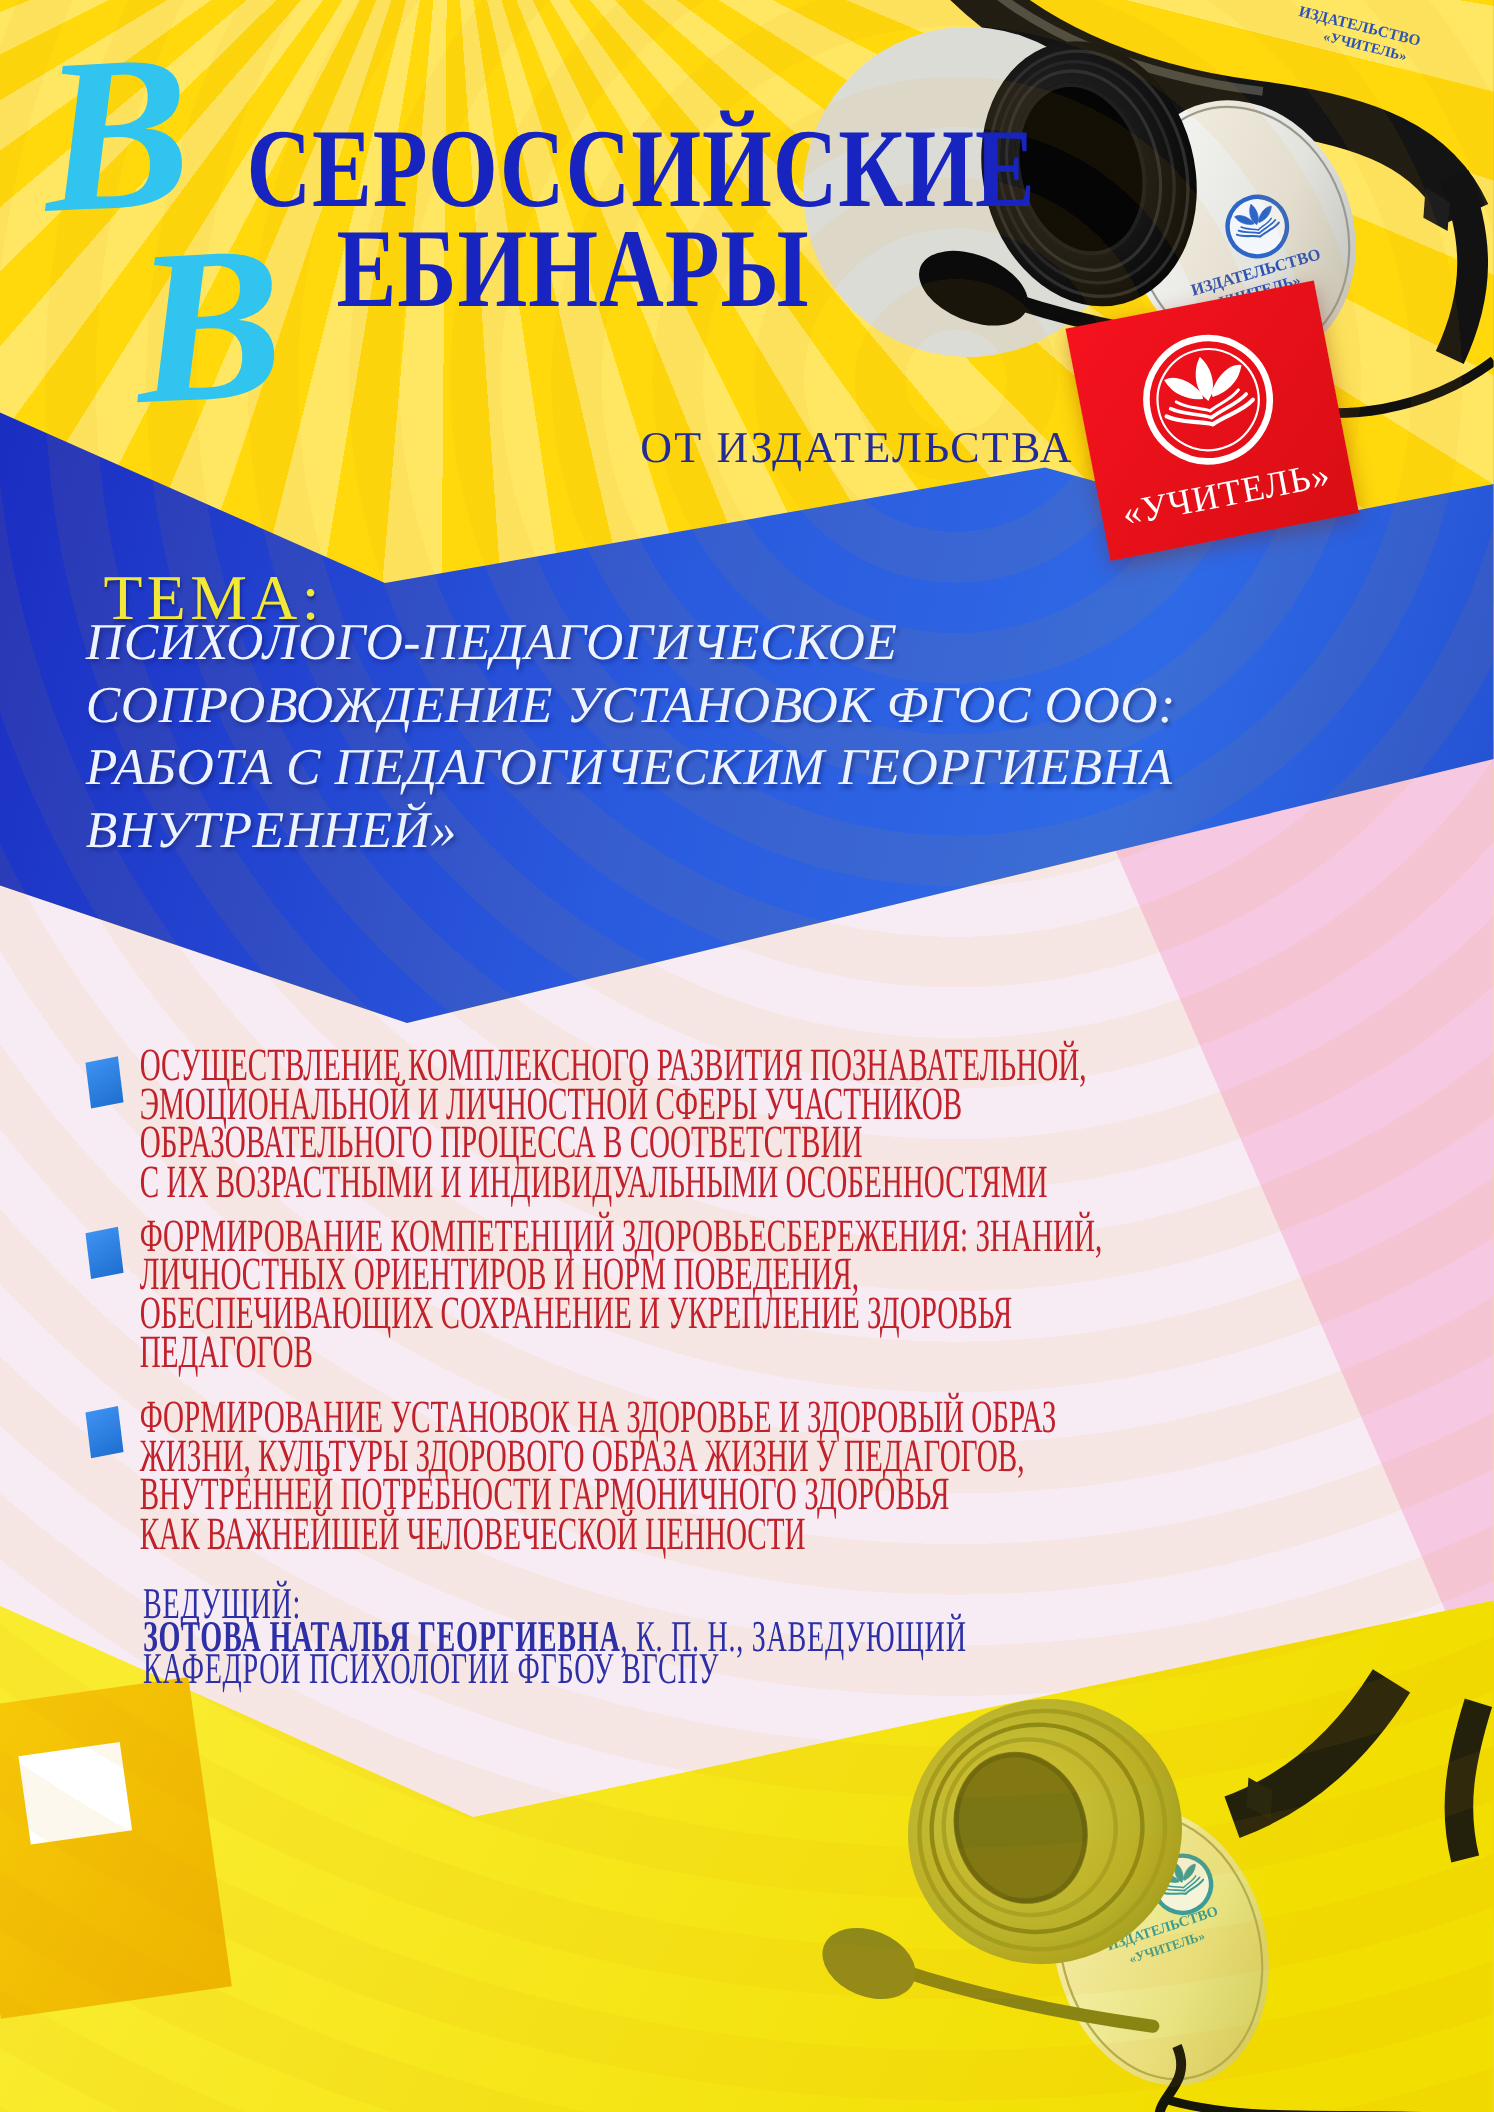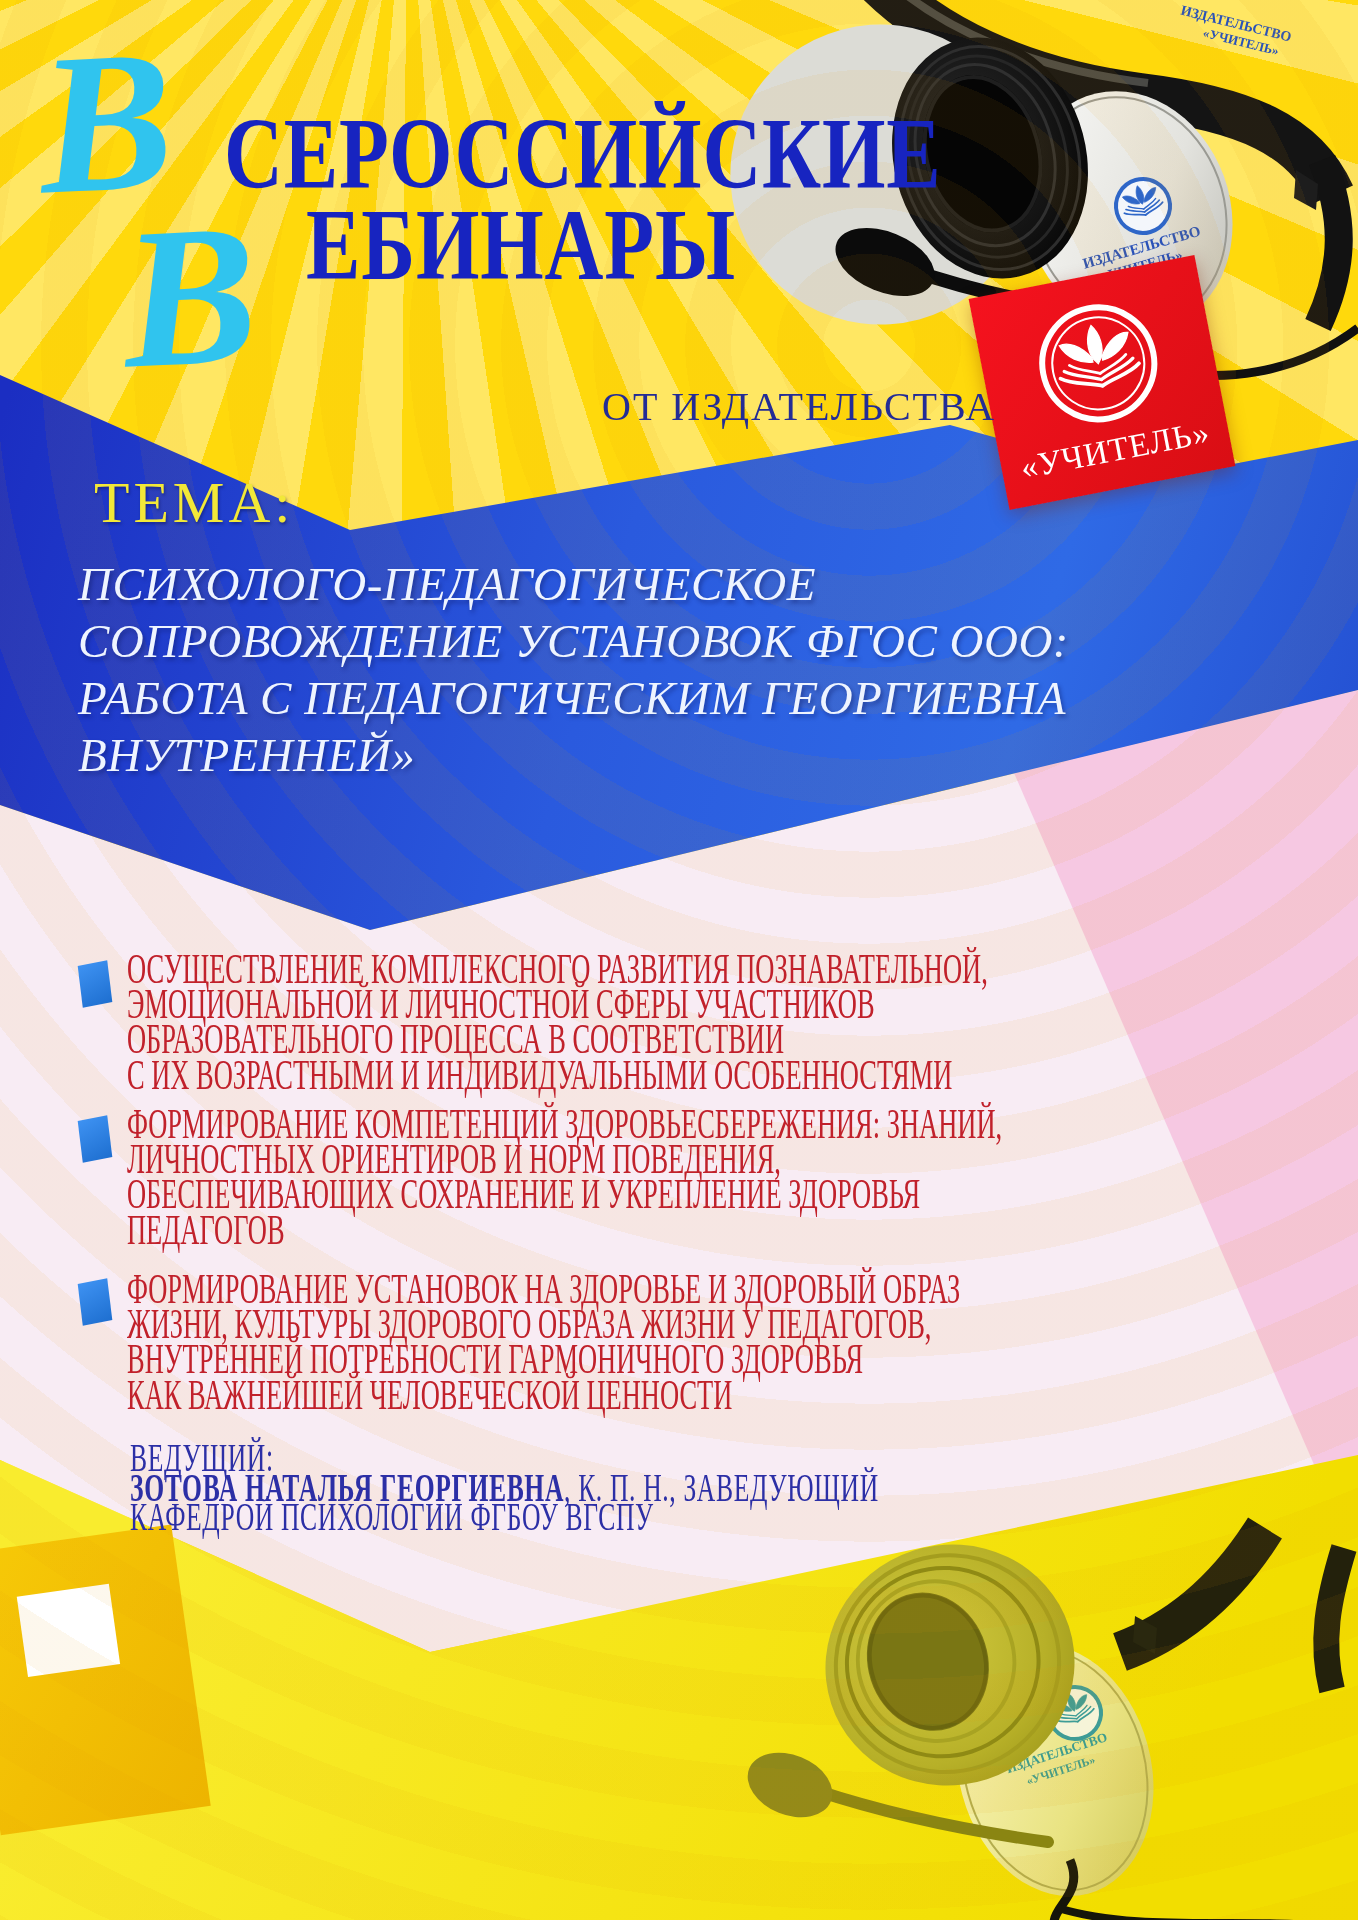--- a/index.html
+++ b/index.html
@@ -213,23 +213,23 @@
       <circle cx="115" cy="88" r="46" fill="none" stroke="#ffffff" stroke-width="2"></circle>
       <use href="#emblem-tulip" transform="translate(115,92) scale(1.25)" fill="#ffffff" stroke="#ffffff"></use>
     </svg>
     <div class="logo-name">«УЧИТЕЛЬ»</div>
   </div>
 
   <div class="abs big-v" style="left:34px;top:26px;">В</div>
   <div class="abs ttl" style="left:224px;top:103px;">СЕРОССИЙСКИЕ</div>
   <div class="abs big-v" style="left:118px;top:200px;">В</div>
   <div class="abs ttl" style="left:306px;top:194px;">ЕБИНАРЫ</div>
-  <div class="abs from-pub" style="left:602px;top:383px;">ОТ ИЗДАТЕЛЬСТВА</div>
-
-  <div class="abs tema" style="left:94px;top:469px;text-align:center;">ТЕМА:</div>
+  <div class="abs from-pub" style="left:582px;top:383px;">ОТ ИЗДАТЕЛЬСТВА</div>
+
+  <div class="abs tema" style="left:94px;top:510px;text-align:center;">ТЕМА:</div>
   <div class="abs topic" style="left:78px;top:556px;">
     <div>ПСИХОЛОГО-ПЕДАГОГИЧЕСКОЕ</div>
     <div>СОПРОВОЖДЕНИЕ УСТАНОВОК ФГОС ООО:</div>
     <div>РАБОТА С ПЕДАГОГИЧЕСКИМ ГЕОРГИЕВНА</div>
     <div>ВНУТРЕННЕЙ»</div>
   </div>
 
   <div class="abs bullet-mark" style="left:80px;top:963px;"></div>
   <div class="abs bullet-text" style="left:127px;top:952px;">
     <div>ОСУЩЕСТВЛЕНИЕ КОМПЛЕКСНОГО РАЗВИТИЯ ПОЗНАВАТЕЛЬНОЙ,</div>

